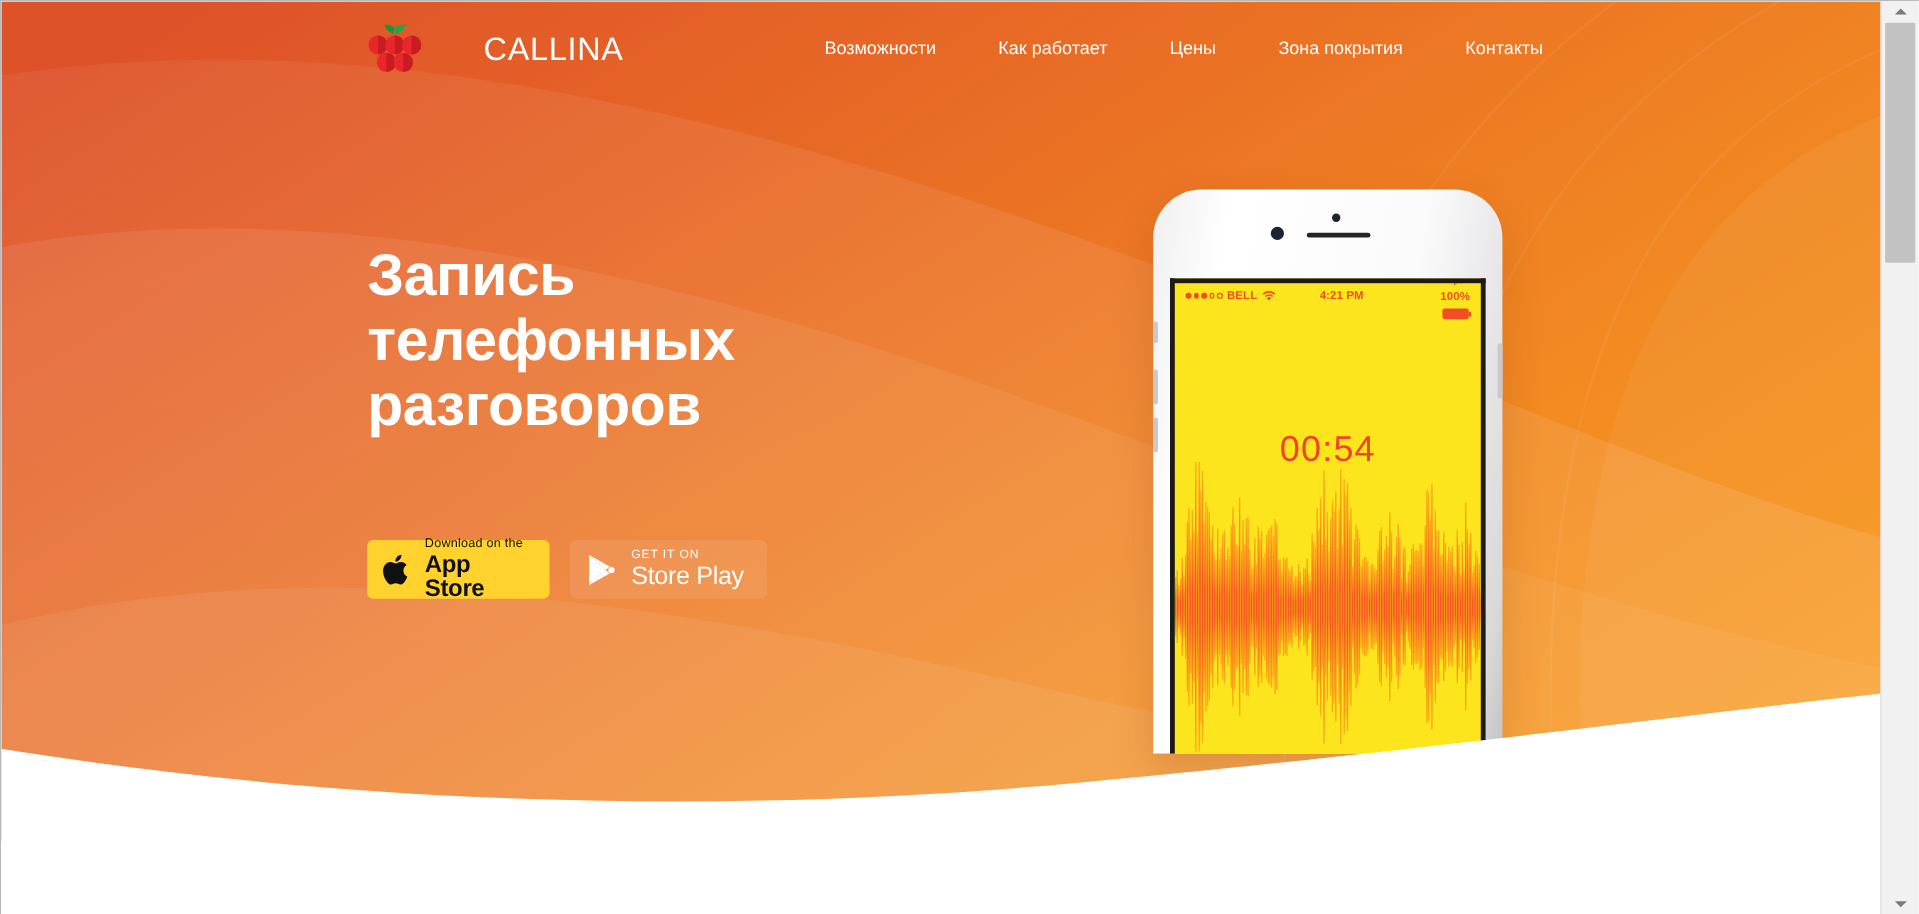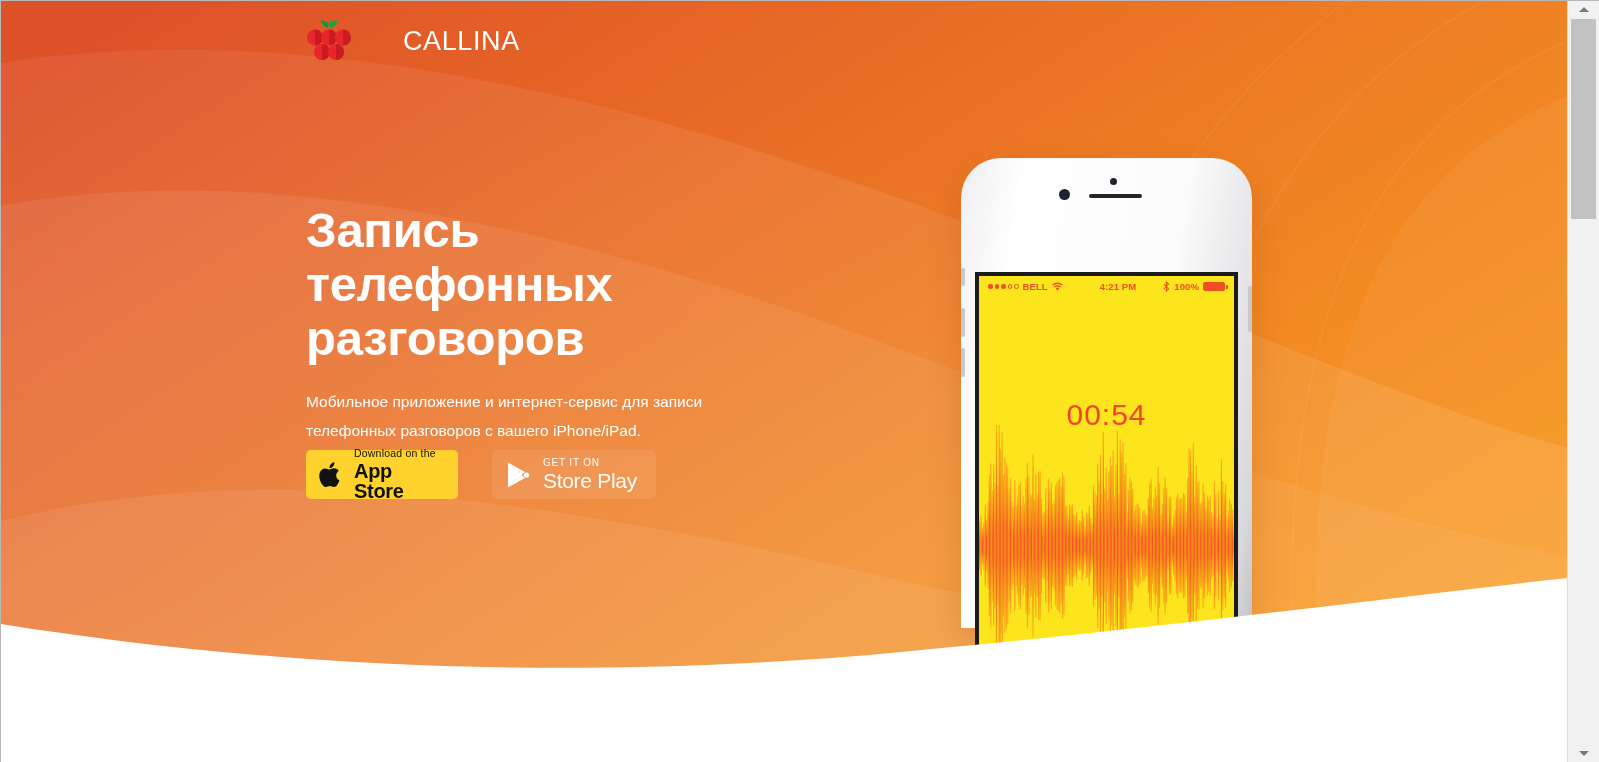--- a/index.html
+++ b/index.html
@@ -125,21 +125,21 @@
     max-width: 430px;
   }
 
   
   .badges {
     position: absolute;
     left: 305px;
     top: 449px;
     display: flex;
     align-items: center;
-    gap: 34px;
+    gap: 17px;
     z-index: 30;
   }
   .badge {
     display: flex;
     align-items: center;
     height: 49px;
     border-radius: 5px;
     padding: 0 15px 0 13px;
     cursor: pointer;
     text-decoration: none;
@@ -191,21 +191,20 @@
     position: absolute;
     left: 14px;
     top: 74px;
     width: 263px;
     height: 396px;
     background: #FCE51C;
     overflow: hidden;
     border-left: 4px solid #1b1b1b;
     border-right: 4px solid #1b1b1b;
     border-top: 4px solid #1b1b1b;
-    margin-top: 40px;
   }
   .phone-cam {
     position: absolute;
     left: 98px; top: 31px;
     width: 11px; height: 11px;
     border-radius: 50%;
     background: #1d2330;
   }
   .phone-speaker {
     position: absolute;
@@ -240,21 +239,21 @@
     display: flex;
     align-items: center;
     padding: 0 9px;
     font-size: 9.5px;
     color: #F04E23;
     font-weight: 700;
     letter-spacing: .1px;
   }
   .sb-left { display: flex; align-items: center; gap: 4px; }
   .sb-center { position: absolute; left: 0; right: 0; text-align: center; font-weight: 700; padding-left: 23px; }
-  .sb-right { margin-left: auto; display: flex; align-items: center; gap: 4px; position: relative; z-index: 2; }
+  .sb-right { margin-left: auto; display: flex; align-items: center; gap: 4px; position: relative; z-index: 2; flex-direction: column; }
   .dots { display: flex; gap: 2px; align-items: center; }
   .dot { width: 4.5px; height: 4.5px; border-radius: 50%; background: #F04E23; }
   .dot.hollow { background: transparent; border: 1px solid #F04E23; width: 4.5px; height: 4.5px; }
   .battery {
     width: 22px; height: 9px;
     border: 1.2px solid #F04E23;
     border-radius: 2px;
     position: relative;
     background: #F04E23;
   }
@@ -632,25 +631,31 @@
             <path d="M39 9.5a8 8 0 0 1 0 16z" fill="#C81C22"></path>
             <circle cx="18" cy="32" r="8" fill="#E8262B"></circle>
             <path d="M18 24a8 8 0 0 1 0 16z" fill="#C81C22"></path>
             <circle cx="32" cy="32" r="8" fill="#E8262B"></circle>
             <path d="M32 24a8 8 0 0 1 0 16z" fill="#C81C22"></path>
           </g>
         </svg>
         <span class="brand-name">CALLINA</span>
       </a>
 
+      <nav class="nav">
+        <a class="nav-item" href="#">Возможности</a>
+        <a class="nav-item" href="#">Как работает</a>
+        <a class="nav-item" href="#">Цены</a>
+        <a class="nav-item" href="#">Зона покрытия</a>
+        <a class="nav-item" href="#">Контакты</a>
+      </nav>
     </div>
 
     <div class="hero-copy">
       <h1 class="hero-title">Запись телефонных разговоров</h1>
-      <p class="hero-sub">Мобильное приложение и интернет-сервис для записи телефонных разговоров с вашего iPhone/iPad.</p>
     </div>
 
     <div class="badges">
       <a class="badge appstore" href="#">
         <svg class="badge-ico" width="25" height="30" viewBox="0 0 25 30">
           <path d="M17.2 15.6c0-3.2 2.6-4.7 2.7-4.8-1.5-2.1-3.8-2.4-4.6-2.5-1.9-.2-3.8 1.2-4.8 1.2-1 0-2.5-1.1-4.1-1.1-2.1 0-4 1.2-5.1 3.1-2.2 3.8-.6 9.4 1.5 12.5 1.1 1.5 2.3 3.2 3.9 3.1 1.6-.1 2.2-1 4.1-1 1.9 0 2.4 1 4.1 1 1.7 0 2.8-1.5 3.8-3.1 1.2-1.8 1.7-3.5 1.7-3.6-.1 0-3.2-1.2-3.2-4.8z" fill="#111"></path>
           <path d="M14.2 6.2c.9-1 1.4-2.5 1.3-3.9-1.3 0-2.8.8-3.7 1.9-.8.9-1.5 2.4-1.3 3.8 1.4.1 2.8-.7 3.7-1.8z" fill="#111"></path>
         </svg>
         <span class="badge-txt">
           <span class="badge-small">Download on the</span>

